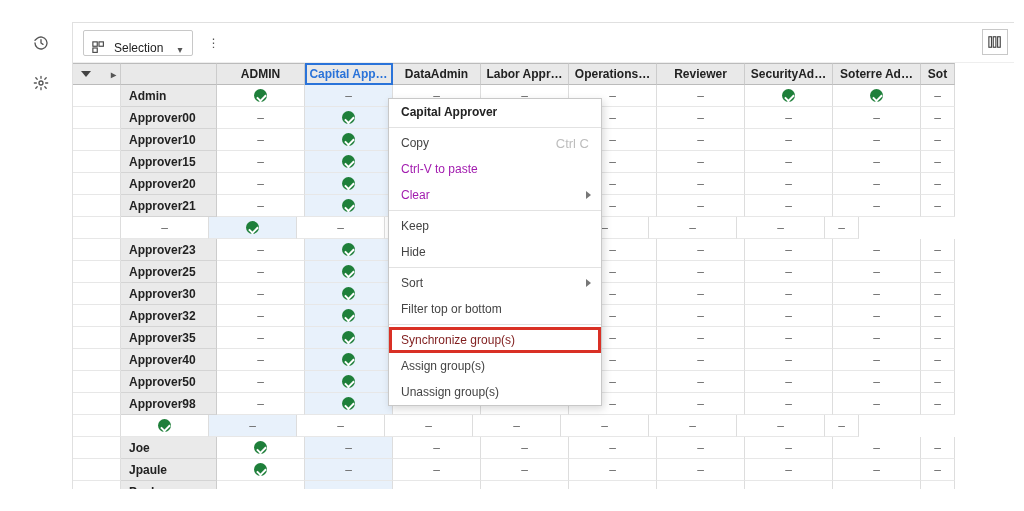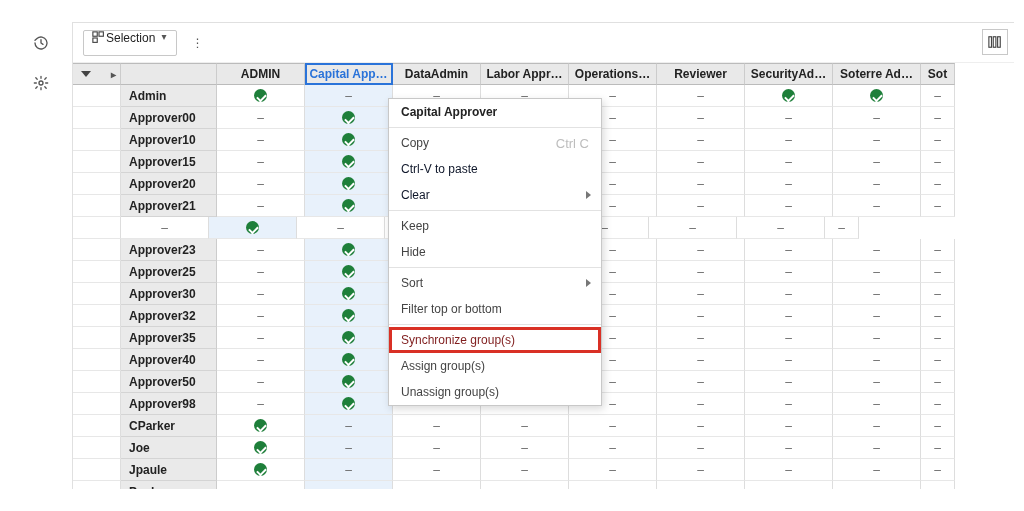--- a/index.html
+++ b/index.html
@@ -32,21 +32,22 @@
   .toolbar {
     height: 40px;
     display: flex;
     align-items: center;
     padding: 6px 10px;
     gap: 10px;
     border-bottom: 1px solid #eee;
   }
   .sel-btn {
     display: inline-flex;
-    align-items: flex-start;
+    align-items: flex-end;
+    gap: 8px;
     border: 1px solid #c8c8c8;
     background: #fff;
     height: 26px;
     padding: 0 10px 0 8px;
     border-radius: 2px;
     cursor: pointer;
   }
   .sel-btn .ico { width: 14px; height: 14px; display:inline-block; }
   .sel-btn .chev { margin-left: 6px; font-size: 10px; color:#555;}
   .kebab { width: 20px; text-align: center; color:#555; cursor:pointer; }
@@ -126,21 +127,21 @@
   }
   .context .item {
     height: 26px;
     display:flex; align-items:center;
     padding: 0 12px;
     color:#444;
     cursor:pointer;
     position:relative;
   }
   .context .item.title { color:#222; font-weight:600; }
-  .context .item.disabled { color:#0f172a; cursor:default;text-align:center;}
+  .context .item.disabled { color:#a21caf; cursor:default;text-align:center;}
   .context .item .hint  { position:absolute; right:12px; top:6px; color:#bdbdbd; font-size:13px;}
   .context .item .arrow { position:absolute; right:10px; top:9px; width:0;height:0;
       border-top:4px solid transparent;border-bottom:4px solid transparent;border-left:5px solid #777;}
   .context .sep { height:1px; background:#e2e2e2; margin:2px 0;}
   .context .item.highlighted { outline:3px solid #d93025; outline-offset:-3px; color:#7f1d1d;}
   .sel-ico-path { stroke:#444; stroke-width:1.3; fill:none;}
 </style>
 </head>
 <body>
 
@@ -656,21 +657,20 @@
         </div>
         <div class="cell w-col">
           <span class="dash">–</span>
         </div>
         <div class="cell w-last">
           <span class="dash">–</span>
         </div>
       </div>
       <div class="row body">
         <div class="cell w-corner"></div>
-        <div class="cell rowhead w-row">CParker</div>
         <div class="cell w-col">
           <span class="check"></span>
         </div>
         <div class="cell w-col sel">
           <span class="dash">–</span>
         </div>
         <div class="cell w-col">
           <span class="dash">–</span>
         </div>
         <div class="cell w-col">

